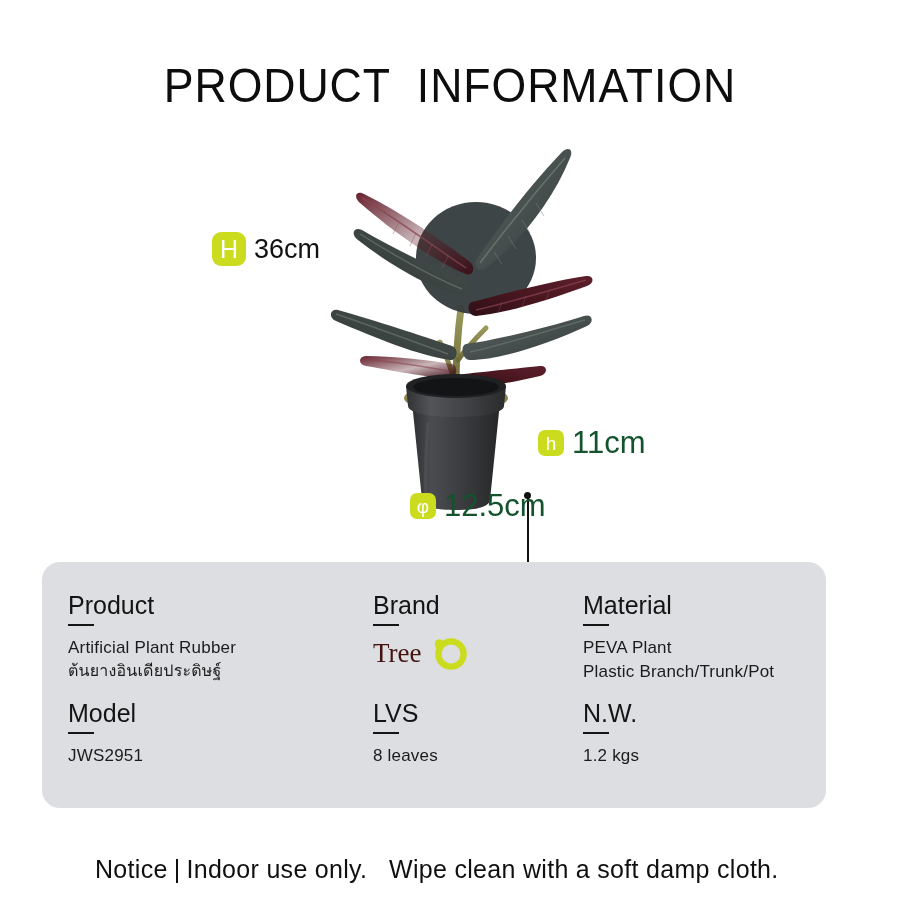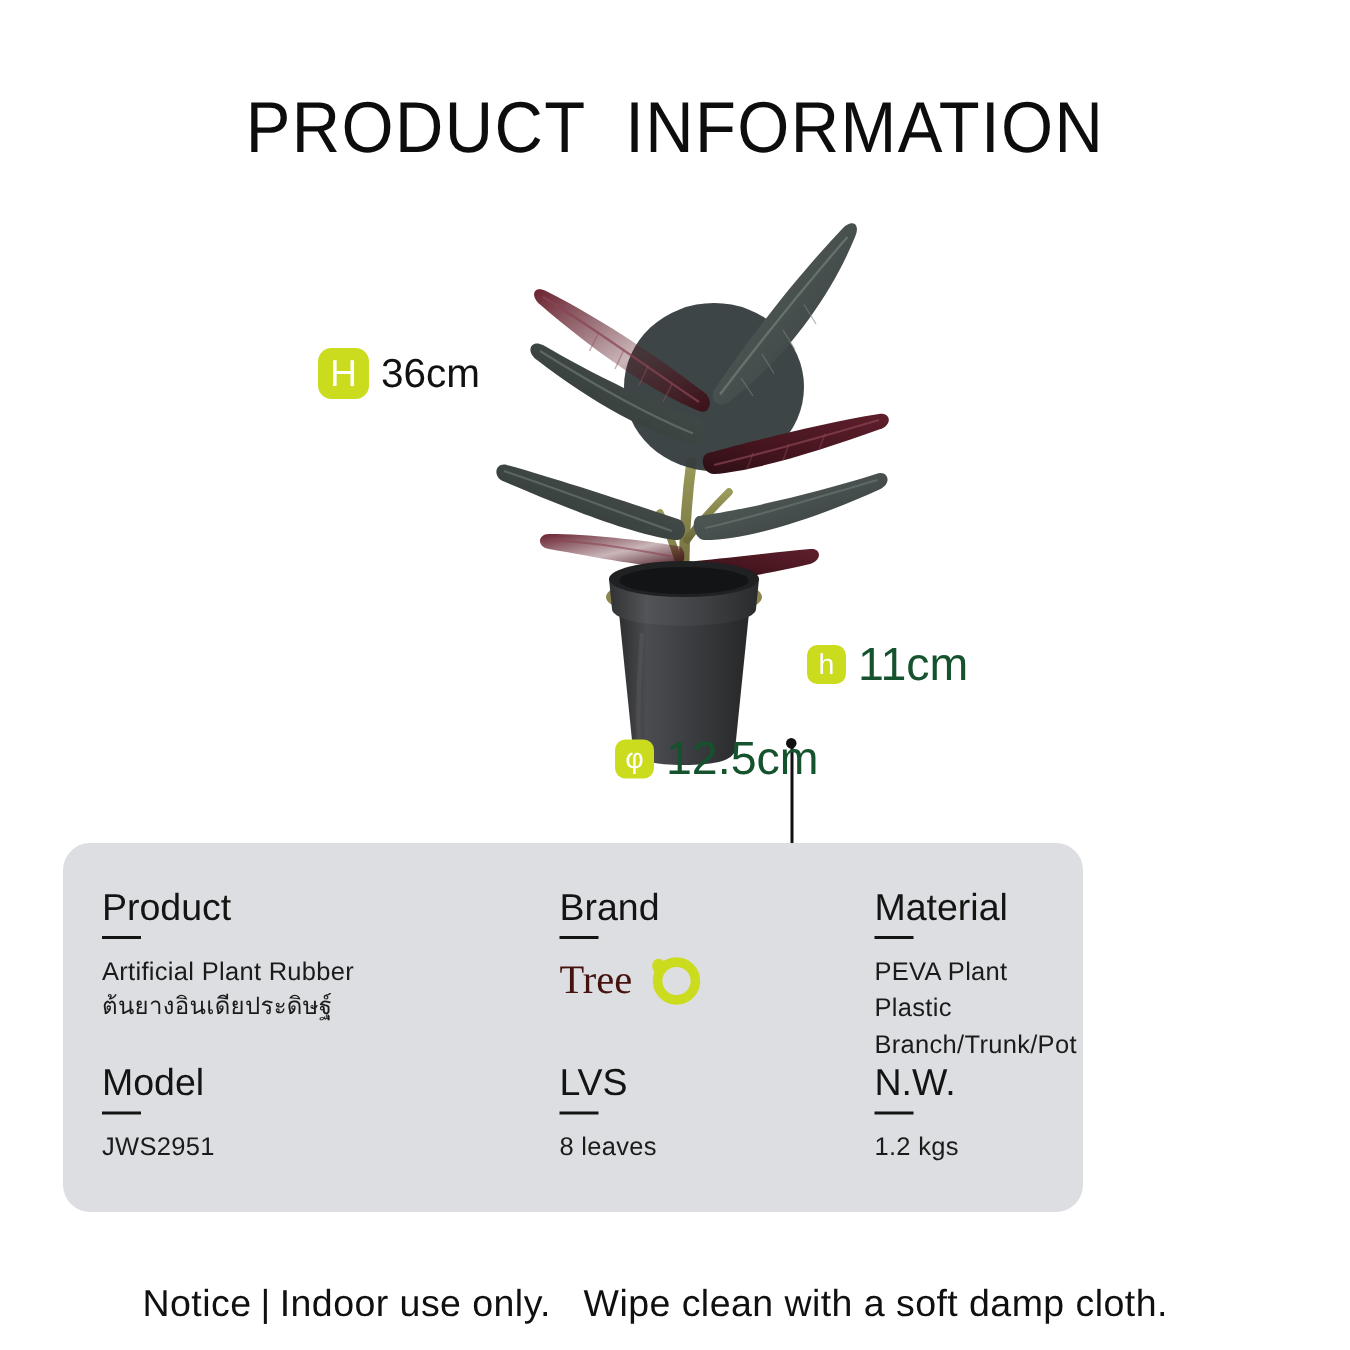--- a/index.html
+++ b/index.html
@@ -125,21 +125,21 @@
     top: 477px;
     height: 2px;
     width: 110px;
   }
 
   
   .spec-panel {
     position: absolute;
     left: 42px;
     top: 562px;
-    width: 680px;
+    width: 784px;
     height: 246px;
     background: #dddee1;
     border-radius: 18px;
   }
   .spec-grid {
     position: absolute;
     inset: 0;
     display: grid;
     grid-template-columns: 305px 210px 1fr;
     grid-template-rows: 1fr 1fr;

